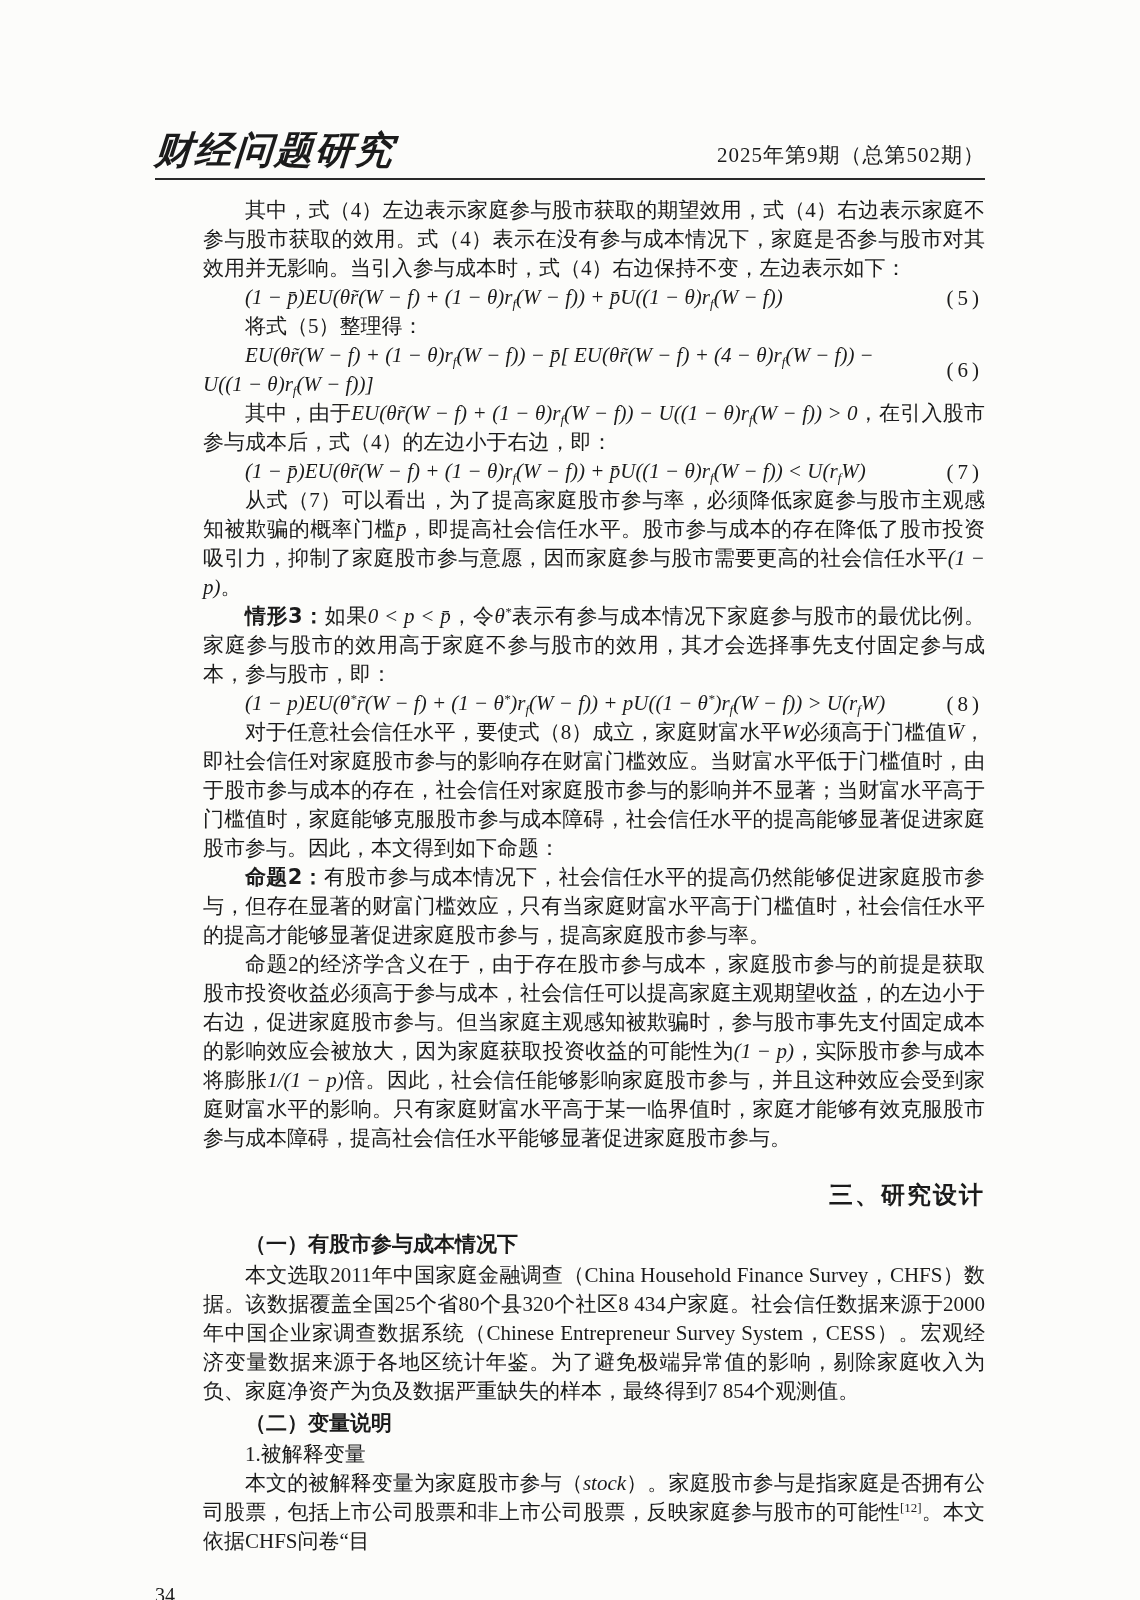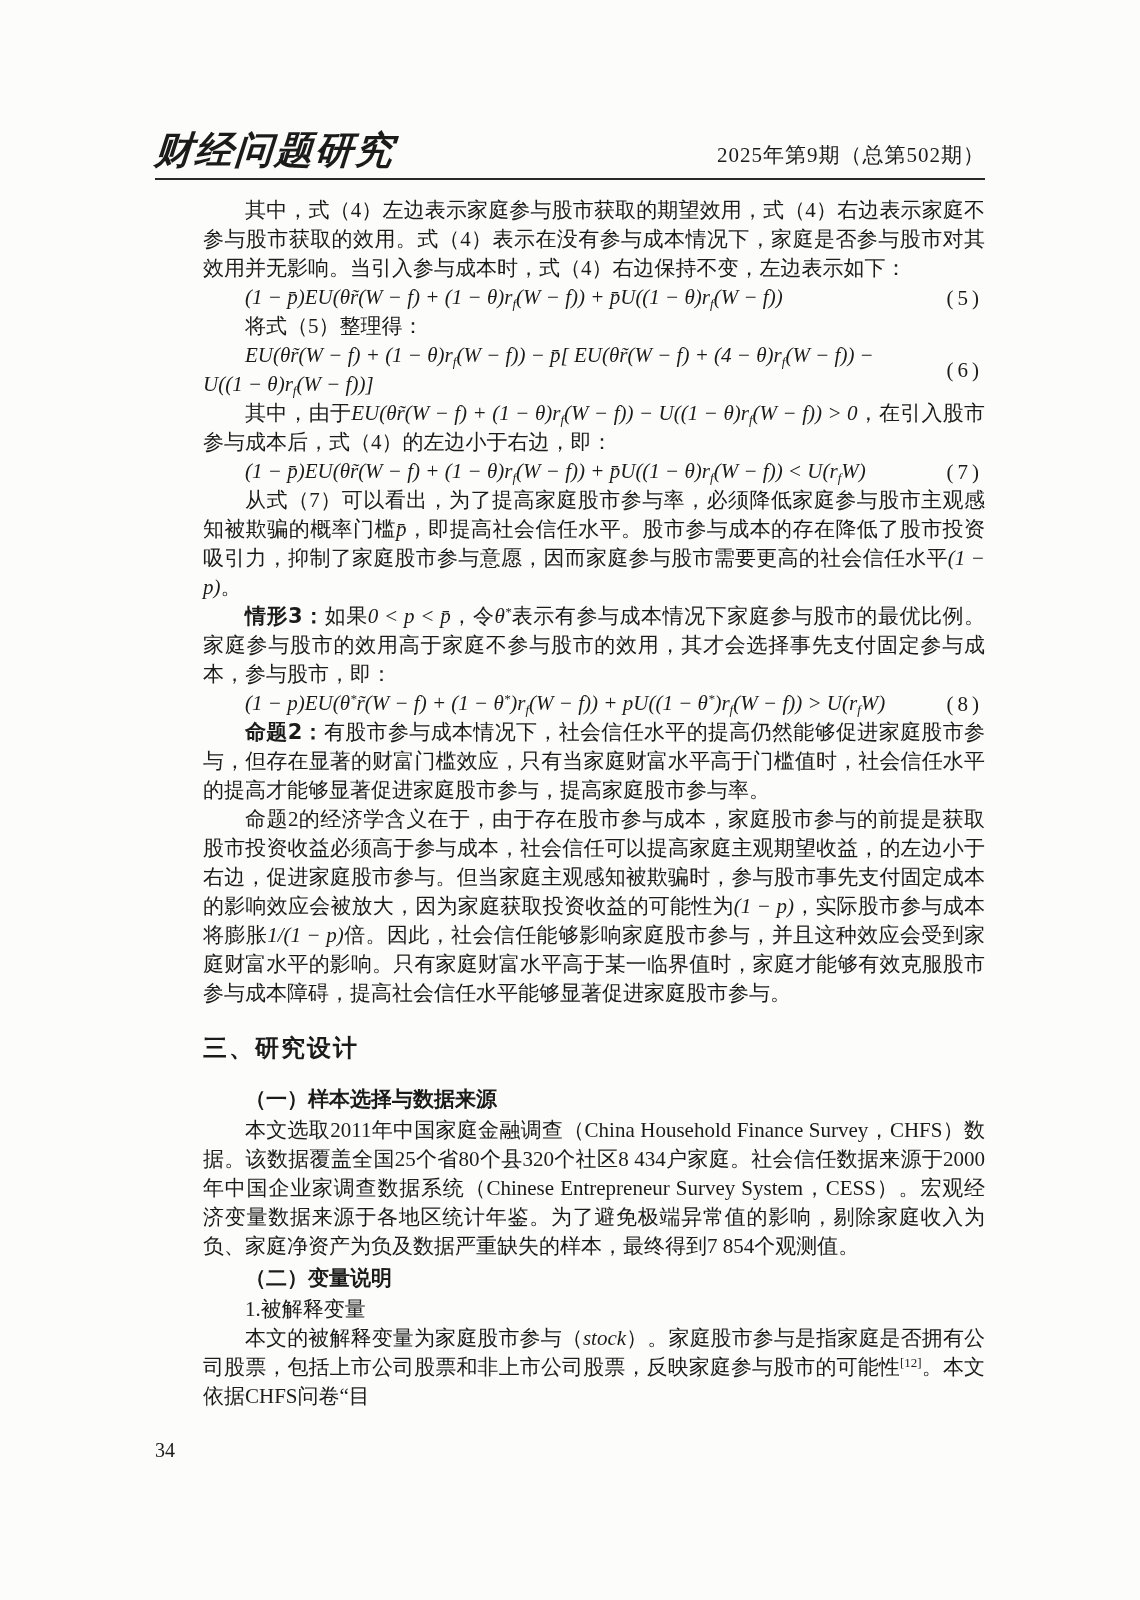--- a/index.html
+++ b/index.html
@@ -32,22 +32,22 @@
   sub{vertical-align:-0.3em;}
   sup{vertical-align:0.55em;}
   .eq{position:relative;}
   .eq-line{padding-left:2em;font-style:italic;white-space:nowrap;}
   .eq-line.flush{padding-left:0;}
   .eq-num{
     position:absolute;right:2px;top:50%;transform:translateY(-50%);
     font-style:normal;letter-spacing:4px;
   }
   .h2{
-    text-align:left;font-size:24px;font-weight:700;
-    font-family:Liberation Mono, monospace;
+    text-align:right;font-size:24px;font-weight:700;
+    font-family:Liberation Sans, sans-serif;
     margin:26px 0 18px 0;letter-spacing:2px;line-height:32px;
   }
   .h3{
     font-family:"DejaVu Sans","Liberation Sans",sans-serif;
     font-weight:700;text-indent:2em;line-height:30px;margin:2px 0;
   }
   .footer{margin-top:28px;font-size:20px;}
 </style>
 </head>
 <body>
@@ -86,28 +86,29 @@
 
     <div class="para"><span>从式（7）可以看出，为了提高家庭股市参与率，必须降低家庭参与股市主观感知被欺骗的概率门槛</span><span class="math">p̄</span><span>，即提高社会信任水平。股市参与成本的存在降低了股市投资吸引力，抑制了家庭股市参与意愿，因而家庭参与股市需要更高的社会信任水平</span><span class="math">(1 − p)</span><span>。</span></div>
 
     <div class="para"><span class="lead">情形3：</span><span>如果</span><span class="math">0 &lt; p &lt; p̄</span><span>，令</span><span class="math">θ</span><sup class="math">*</sup><span>表示有参与成本情况下家庭参与股市的最优比例。家庭参与股市的效用高于家庭不参与股市的效用，其才会选择事先支付固定参与成本，参与股市，即：</span></div>
 
     <div class="eq">
       <div class="eq-line"><span>(1 − p)EU(θ</span><sup>*</sup><span>r̃(W − f) + (1 − θ</span><sup>*</sup><span>)r</span><sub>f</sub><span>(W − f)) + pU((1 − θ</span><sup>*</sup><span>)r</span><sub>f</sub><span>(W − f)) &gt; U(r</span><sub>f</sub><span>W)</span></div>
       <span class="eq-num">(8)</span>
     </div>
 
+    <div class="para"><span>对于任意社会信任水平，要使式（8）成立，家庭财富水平</span><span class="math">W</span><span>必须高于门槛值</span><span class="math">W̄</span><span>，即社会信任对家庭股市参与的影响存在财富门槛效应。当财富水平低于门槛值时，由于股市参与成本的存在，社会信任对家庭股市参与的影响并不显著；当财富水平高于门槛值时，家庭能够克服股市参与成本障碍，社会信任水平的提高能够显著促进家庭股市参与。因此，本文得到如下命题：</span></div>
 
     <div class="para"><span class="lead">命题2：</span><span>有股市参与成本情况下，社会信任水平的提高仍然能够促进家庭股市参与，但存在显著的财富门槛效应，只有当家庭财富水平高于门槛值时，社会信任水平的提高才能够显著促进家庭股市参与，提高家庭股市参与率。</span></div>
 
     <div class="para"><span>命题2的经济学含义在于，由于存在股市参与成本，家庭股市参与的前提是获取股市投资收益必须高于参与成本，社会信任可以提高家庭主观期望收益，的左边小于右边，促进家庭股市参与。但当家庭主观感知被欺骗时，参与股市事先支付固定成本的影响效应会被放大，因为家庭获取投资收益的可能性为</span><span class="math">(1 − p)</span><span>，实际股市参与成本将膨胀</span><span class="math">1/(1 − p)</span><span>倍。因此，社会信任能够影响家庭股市参与，并且这种效应会受到家庭财富水平的影响。只有家庭财富水平高于某一临界值时，家庭才能够有效克服股市参与成本障碍，提高社会信任水平能够显著促进家庭股市参与。</span></div>
 
     <div class="h2">三、研究设计</div>
 
-    <div class="h3">（一）样本选择与数据来源</div>
+    <div class="h3">（一）有股市参与成本情况下</div>
 
     <div class="para"><span>本文选取2011年中国家庭金融调查（China Household Finance Survey，CHFS）数据。该数据覆盖全国25个省80个县320个社区8 434户家庭。社会信任数据来源于2000年中国企业家调查数据系统（Chinese Entrepreneur Survey System，CESS）。宏观经济变量数据来源于各地区统计年鉴。为了避免极端异常值的影响，剔除家庭收入为负、家庭净资产为负及数据严重缺失的样本，最终得到7 854个观测值。</span></div>
 
     <div class="h3">（二）变量说明</div>
 
     <div class="para"><span>1.被解释变量</span></div>
 
     <div class="para"><span>本文的被解释变量为家庭股市参与（</span><span class="math">stock</span><span>）。家庭股市参与是指家庭是否拥有公司股票，包括上市公司股票和非上市公司股票，反映家庭参与股市的可能性</span><sup>[12]</sup><span>。本文依据CHFS问卷“目</span></div>
 
   </div>

